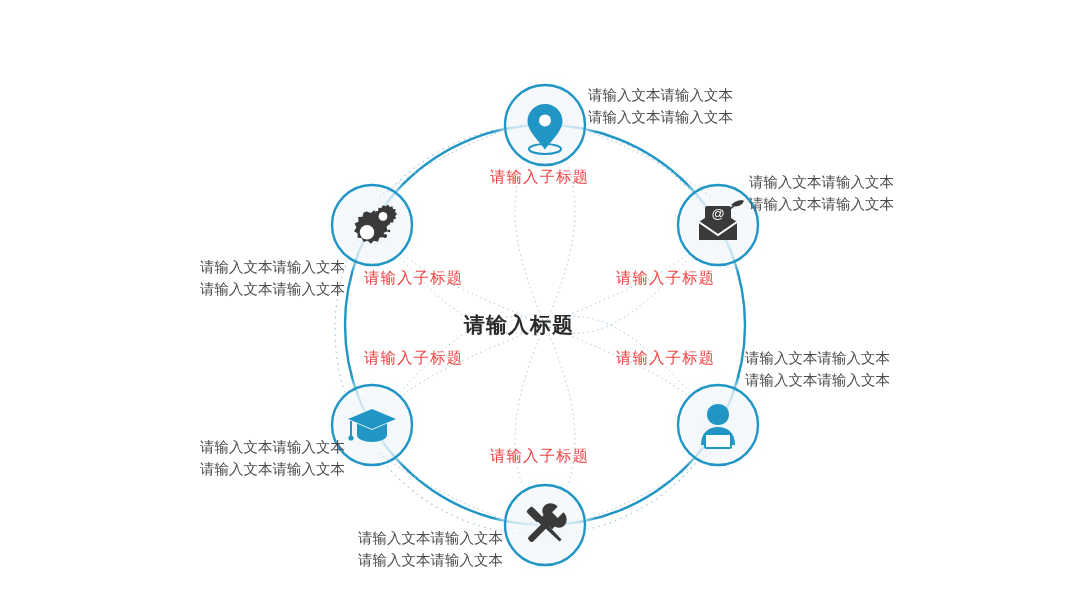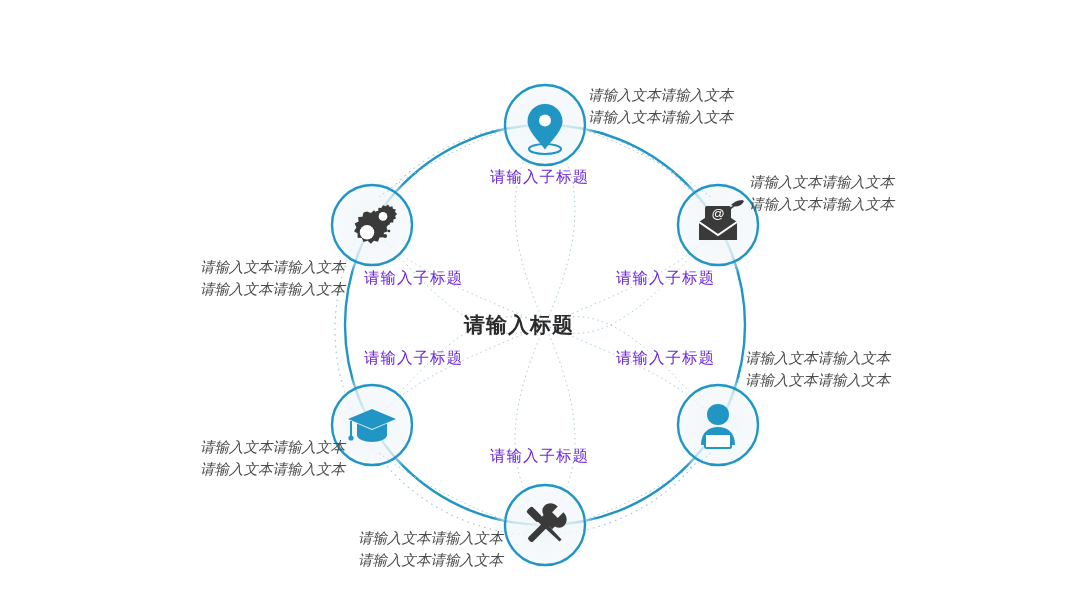--- a/index.html
+++ b/index.html
@@ -6,23 +6,23 @@
   body{
     width:1086px;height:606px;
     background:#ffffff;
     font-family:"Liberation Sans","DejaVu Sans",sans-serif;
     overflow:hidden;
     position:relative;
   }
   #stage{position:absolute;left:0;top:0;width:1086px;height:606px;}
   #diagram-svg{position:absolute;left:0;top:0;width:1086px;height:606px;}
 
-  .txt{position:absolute;color:#4a4a4a;font-size:14.5px;line-height:22px;white-space:nowrap;font-style:italic;}
+  .txt{position:absolute;color:#4a4a4a;font-size:14.5px;line-height:22px;white-space:nowrap;}
   .txt .l{display:block;}
-  .subtitle{position:absolute;color:#6d28d9;font-size:15.5px;white-space:nowrap;letter-spacing:1px;}
+  .subtitle{position:absolute;color:#ef4444;font-size:15.5px;white-space:nowrap;letter-spacing:1px;}
   .center-title{position:absolute;color:#2b2b2b;font-size:21px;font-weight:bold;white-space:nowrap;letter-spacing:1px;}
 </style>
 </head>
 <body>
 
 <div id="stage">
 
   <svg id="diagram-svg" viewBox="0 0 1086 606" xmlns="http://www.w3.org/2000/svg">
     <defs>
       <radialGradient id="nodeGlow" cx="50%" cy="50%" r="50%">

